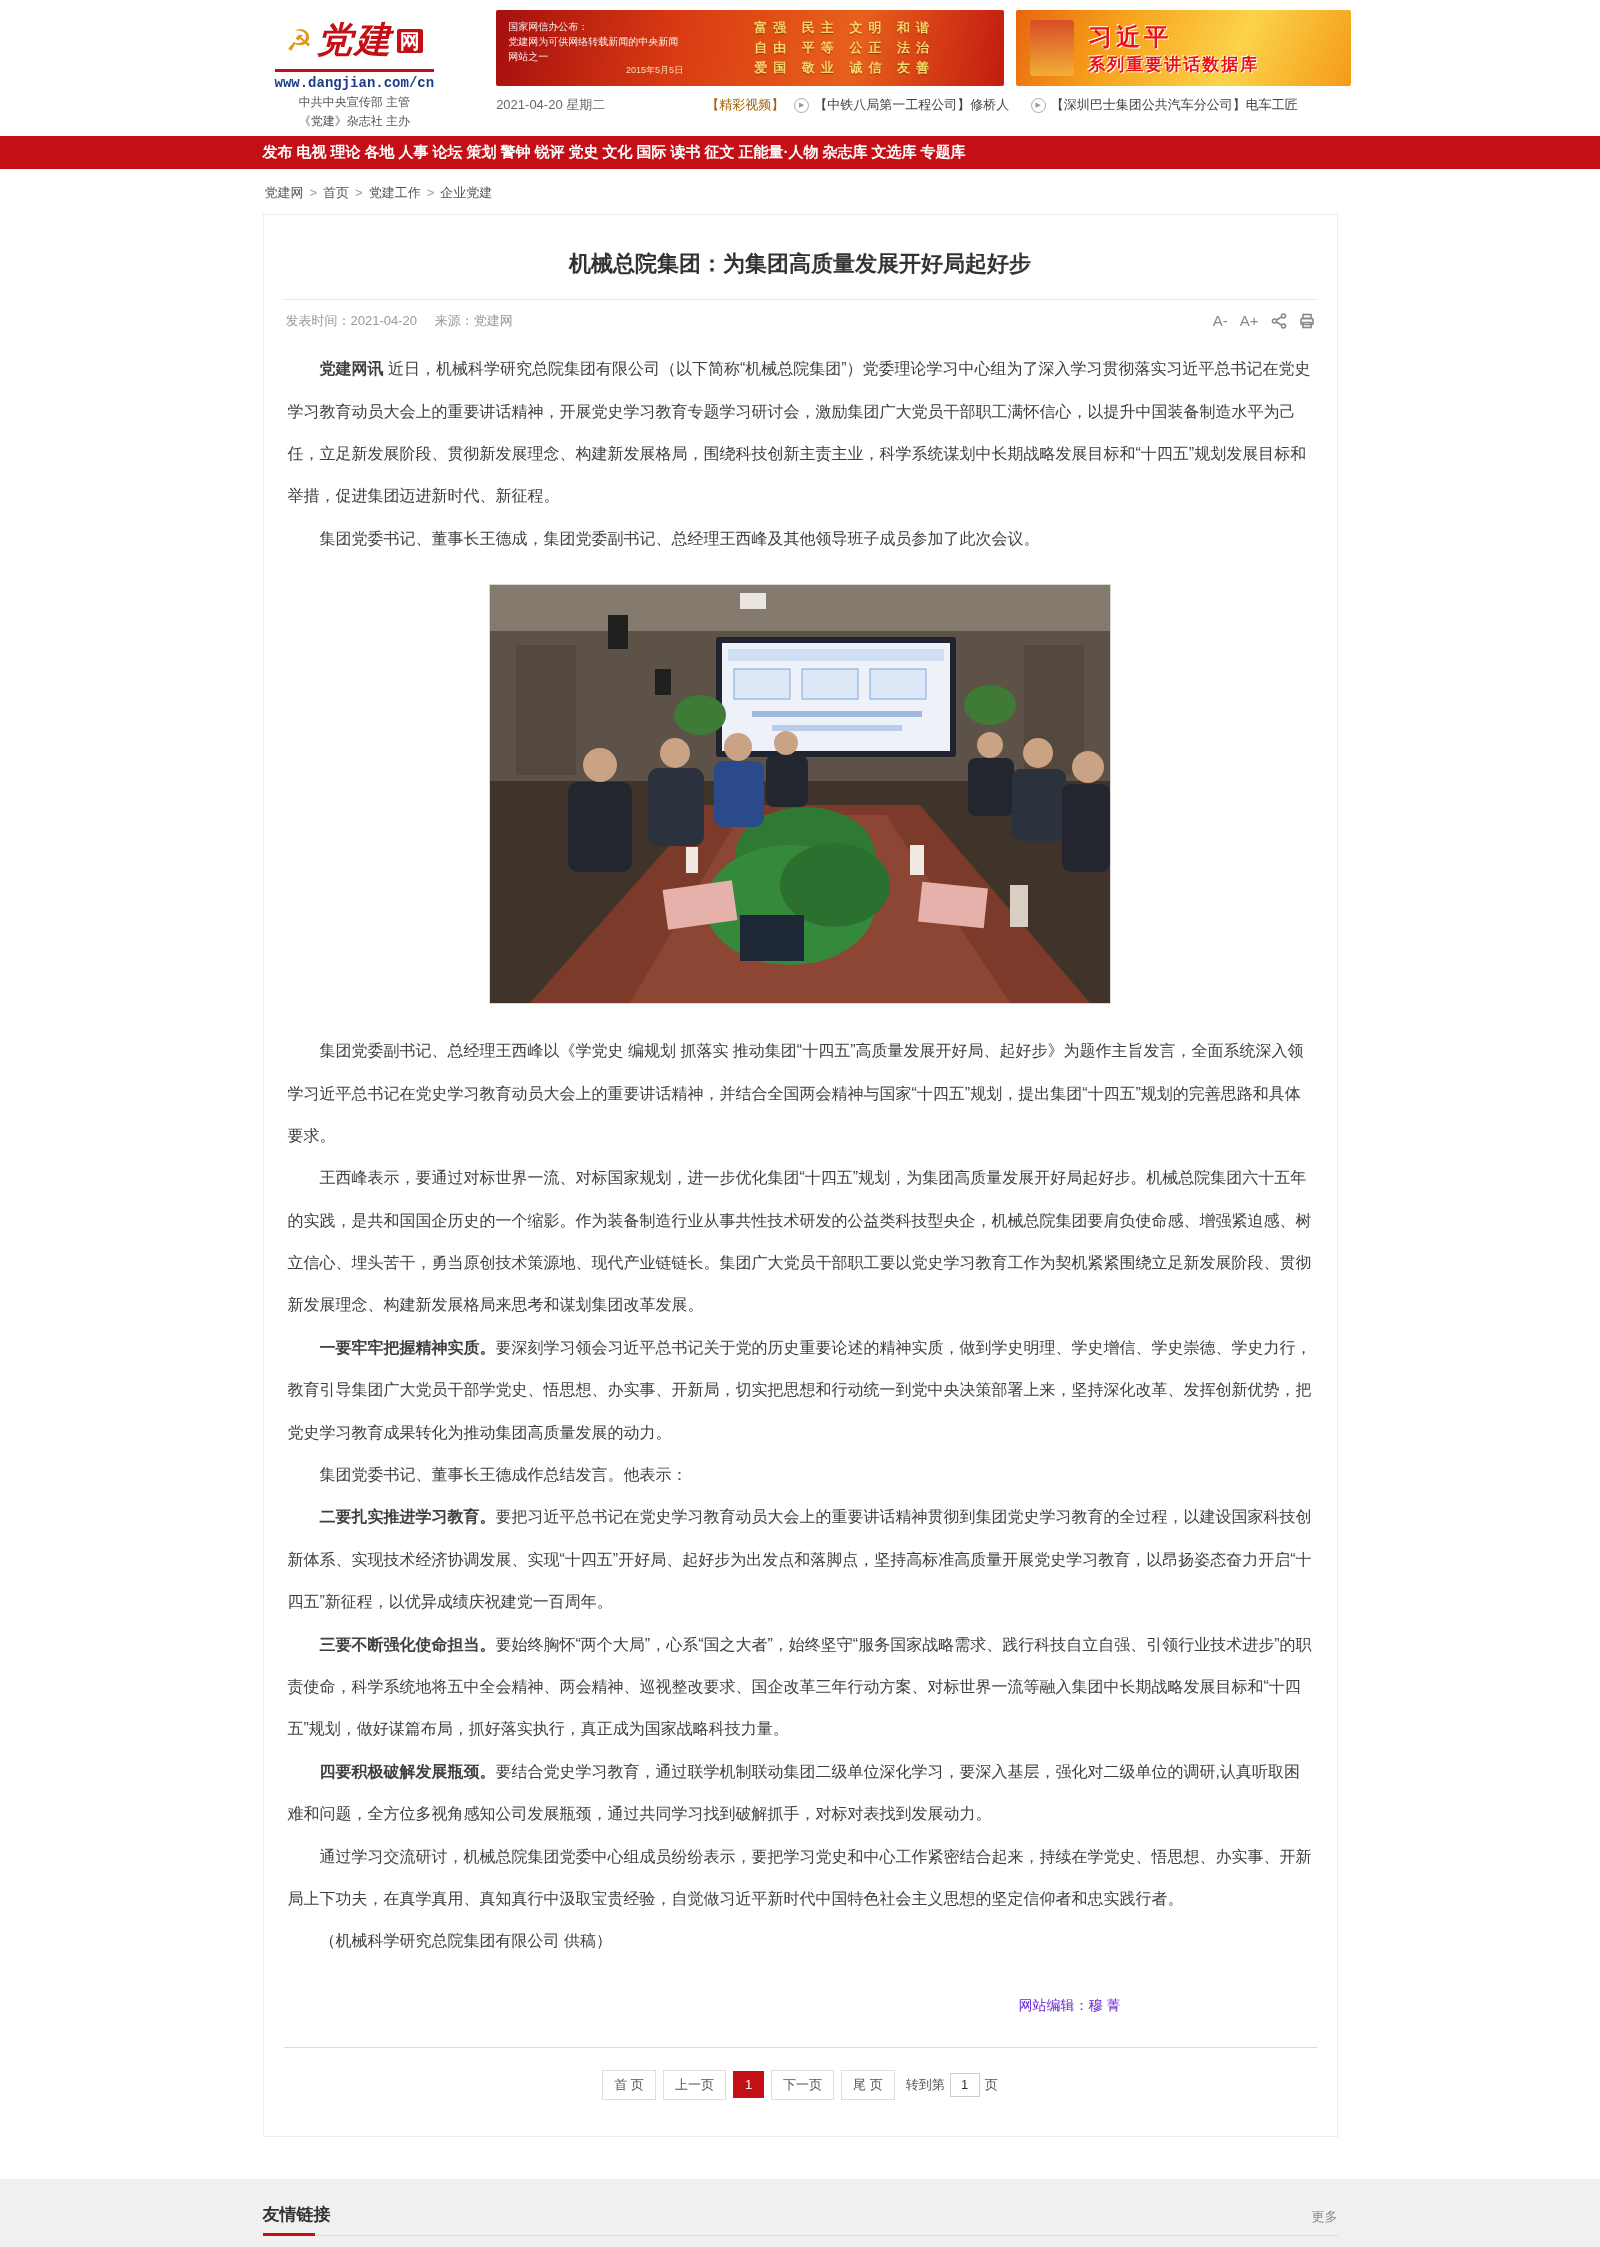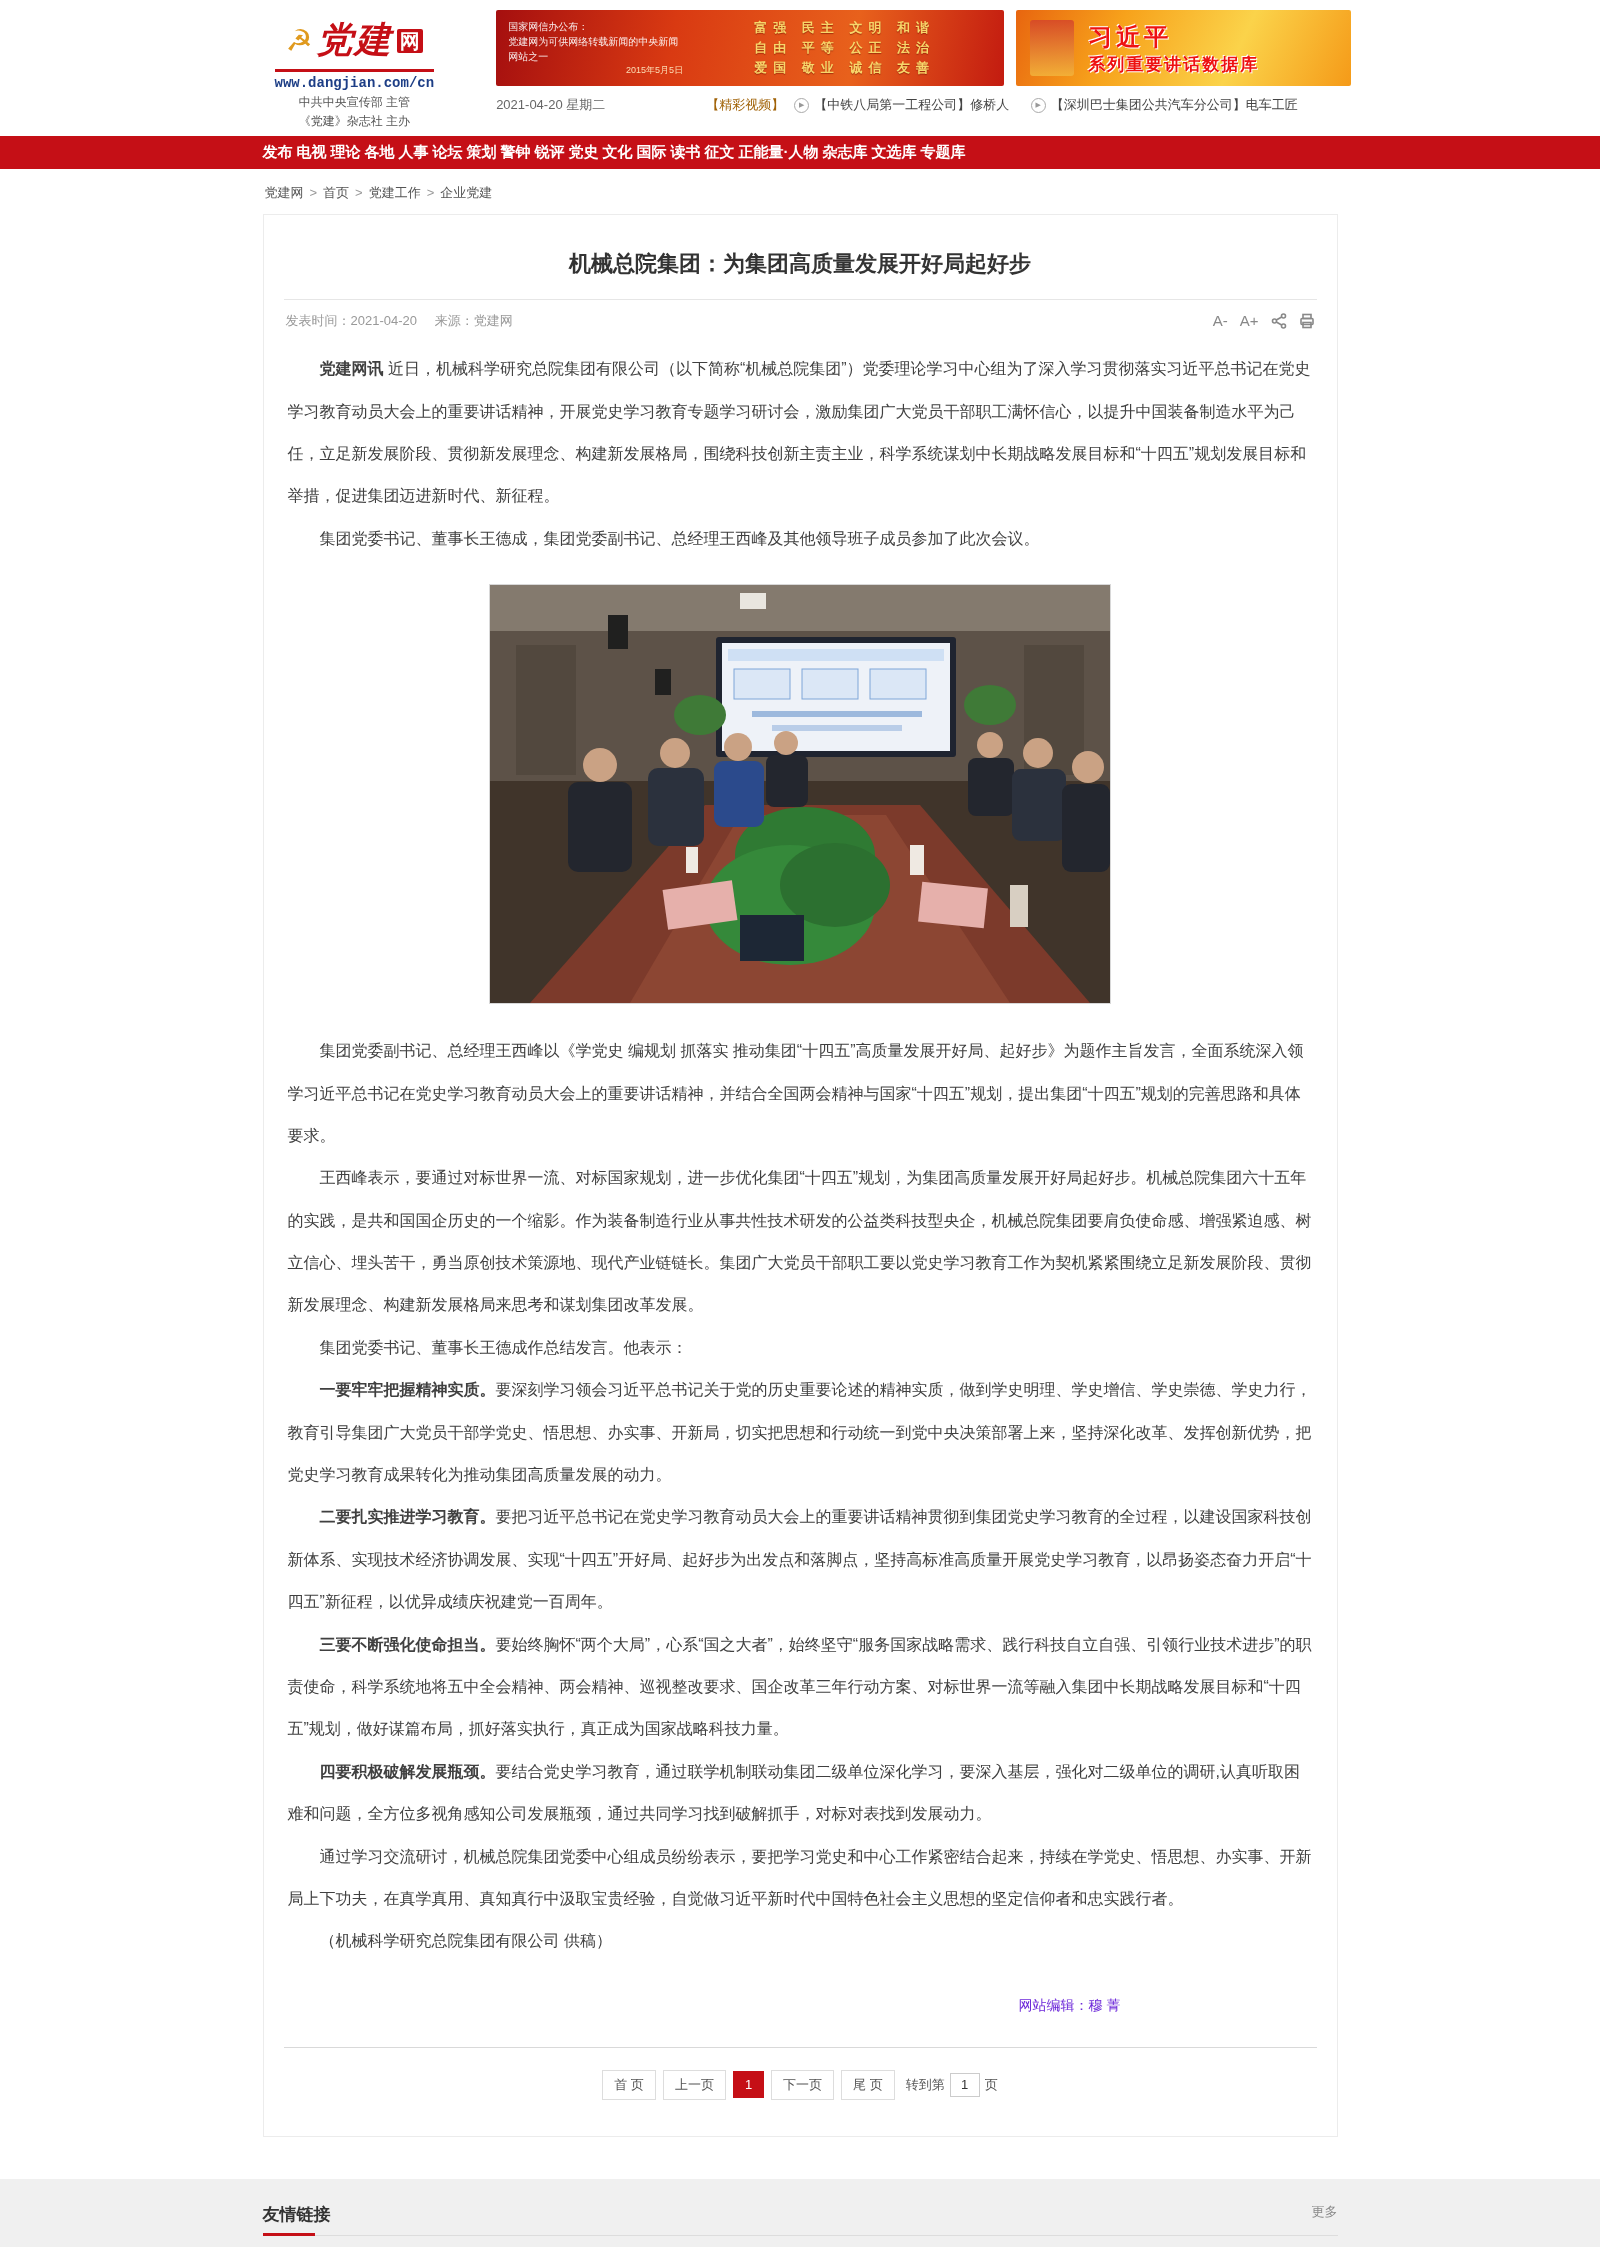--- a/index.html
+++ b/index.html
@@ -77,21 +77,21 @@
   .editor-line { text-align:right; padding:34px 200px 6px 0; font-size:14px; color:#6d28d9; }
   .pag-divider { border:none; border-top:1px solid #d9d9d9; margin:26px 4px 0; }
   .pagination { display:flex; justify-content:center; align-items:center; gap:7px; padding:22px 0 6px; font-size:13px; color:#555; }
   .page-btn { border:1px solid #ddd; background:#fff; padding:5px 11px; cursor:pointer; color:#555; font-size:13px; }
   .page-btn.active { background:#c50f16; border-color:#c50f16; color:#fff; }
   .goto { display:flex; align-items:center; gap:5px; margin-left:4px; }
   .goto input { width:30px; height:24px; border:1px solid #ccc; text-align:center; font-size:13px; color:#333; }
 
   
   .links-band { background:#f0f0f0; padding:24px 0 30px; }
-  .links-head { display:flex; justify-content:space-between; align-items:flex-start; border-bottom:1px solid #ddd; padding-bottom:9px; position:relative; }
+  .links-head { display:flex; justify-content:space-between; align-items:flex-end; border-bottom:1px solid #ddd; padding-bottom:9px; position:relative; }
   .links-title { font-size:17px; font-weight:bold; color:#333; }
   .links-head::after { content:""; position:absolute; left:0; bottom:-1px; width:52px; height:3px; background:#c50f16; }
   .links-more { font-size:13px; color:#888; cursor:pointer; }
   .links-row { display:flex; flex-wrap:wrap; column-gap:19px; row-gap:10px; padding-top:17px; font-size:14px; color:#555; }
 </style>
 </head>
 <body>
 
 <header class="site-header">
   <div class="container header-inner">
@@ -258,23 +258,23 @@
         <rect x="520" y="300" width="18" height="42" fill="#d8cfc2"></rect>
       </svg>
     </div>
 
     <div>
 
         <p class="para"><b class="lead"></b><span>集团党委副书记、总经理王西峰以《学党史 编规划 抓落实 推动集团“十四五”高质量发展开好局、起好步》为题作主旨发言，全面系统深入领学习近平总书记在党史学习教育动员大会上的重要讲话精神，并结合全国两会精神与国家“十四五”规划，提出集团“十四五”规划的完善思路和具体要求。</span></p>
 
         <p class="para"><b class="lead"></b><span>王西峰表示，要通过对标世界一流、对标国家规划，进一步优化集团“十四五”规划，为集团高质量发展开好局起好步。机械总院集团六十五年的实践，是共和国国企历史的一个缩影。作为装备制造行业从事共性技术研发的公益类科技型央企，机械总院集团要肩负使命感、增强紧迫感、树立信心、埋头苦干，勇当原创技术策源地、现代产业链链长。集团广大党员干部职工要以党史学习教育工作为契机紧紧围绕立足新发展阶段、贯彻新发展理念、构建新发展格局来思考和谋划集团改革发展。</span></p>
 
+        <p class="para"><b class="lead">一要牢牢把握精神实质。</b><span>要深刻学习领会习近平总书记关于党的历史重要论述的精神实质，做到学史明理、学史增信、学史崇德、学史力行，教育引导集团广大党员干部学党史、悟思想、办实事、开新局，切实把思想和行动统一到党中央决策部署上来，坚持深化改革、发挥创新优势，把党史学习教育成果转化为推动集团高质量发展的动力。</span></p>
+
         <p class="para"><b class="lead"></b><span>集团党委书记、董事长王德成作总结发言。他表示：</span></p>
-
-        <p class="para"><b class="lead">一要牢牢把握精神实质。</b><span>要深刻学习领会习近平总书记关于党的历史重要论述的精神实质，做到学史明理、学史增信、学史崇德、学史力行，教育引导集团广大党员干部学党史、悟思想、办实事、开新局，切实把思想和行动统一到党中央决策部署上来，坚持深化改革、发挥创新优势，把党史学习教育成果转化为推动集团高质量发展的动力。</span></p>
 
         <p class="para"><b class="lead">二要扎实推进学习教育。</b><span>要把习近平总书记在党史学习教育动员大会上的重要讲话精神贯彻到集团党史学习教育的全过程，以建设国家科技创新体系、实现技术经济协调发展、实现“十四五”开好局、起好步为出发点和落脚点，坚持高标准高质量开展党史学习教育，以昂扬姿态奋力开启“十四五”新征程，以优异成绩庆祝建党一百周年。</span></p>
 
         <p class="para"><b class="lead">三要不断强化使命担当。</b><span>要始终胸怀“两个大局”，心系“国之大者”，始终坚守“服务国家战略需求、践行科技自立自强、引领行业技术进步”的职责使命，科学系统地将五中全会精神、两会精神、巡视整改要求、国企改革三年行动方案、对标世界一流等融入集团中长期战略发展目标和“十四五”规划，做好谋篇布局，抓好落实执行，真正成为国家战略科技力量。</span></p>
 
         <p class="para"><b class="lead">四要积极破解发展瓶颈。</b><span>要结合党史学习教育，通过联学机制联动集团二级单位深化学习，要深入基层，强化对二级单位的调研,认真听取困难和问题，全方位多视角感知公司发展瓶颈，通过共同学习找到破解抓手，对标对表找到发展动力。</span></p>
 
         <p class="para"><b class="lead"></b><span>通过学习交流研讨，机械总院集团党委中心组成员纷纷表示，要把学习党史和中心工作紧密结合起来，持续在学党史、悟思想、办实事、开新局上下功夫，在真学真用、真知真行中汲取宝贵经验，自觉做习近平新时代中国特色社会主义思想的坚定信仰者和忠实践行者。</span></p>
 
         <p class="para"><b class="lead"></b><span>（机械科学研究总院集团有限公司 供稿）</span></p>

